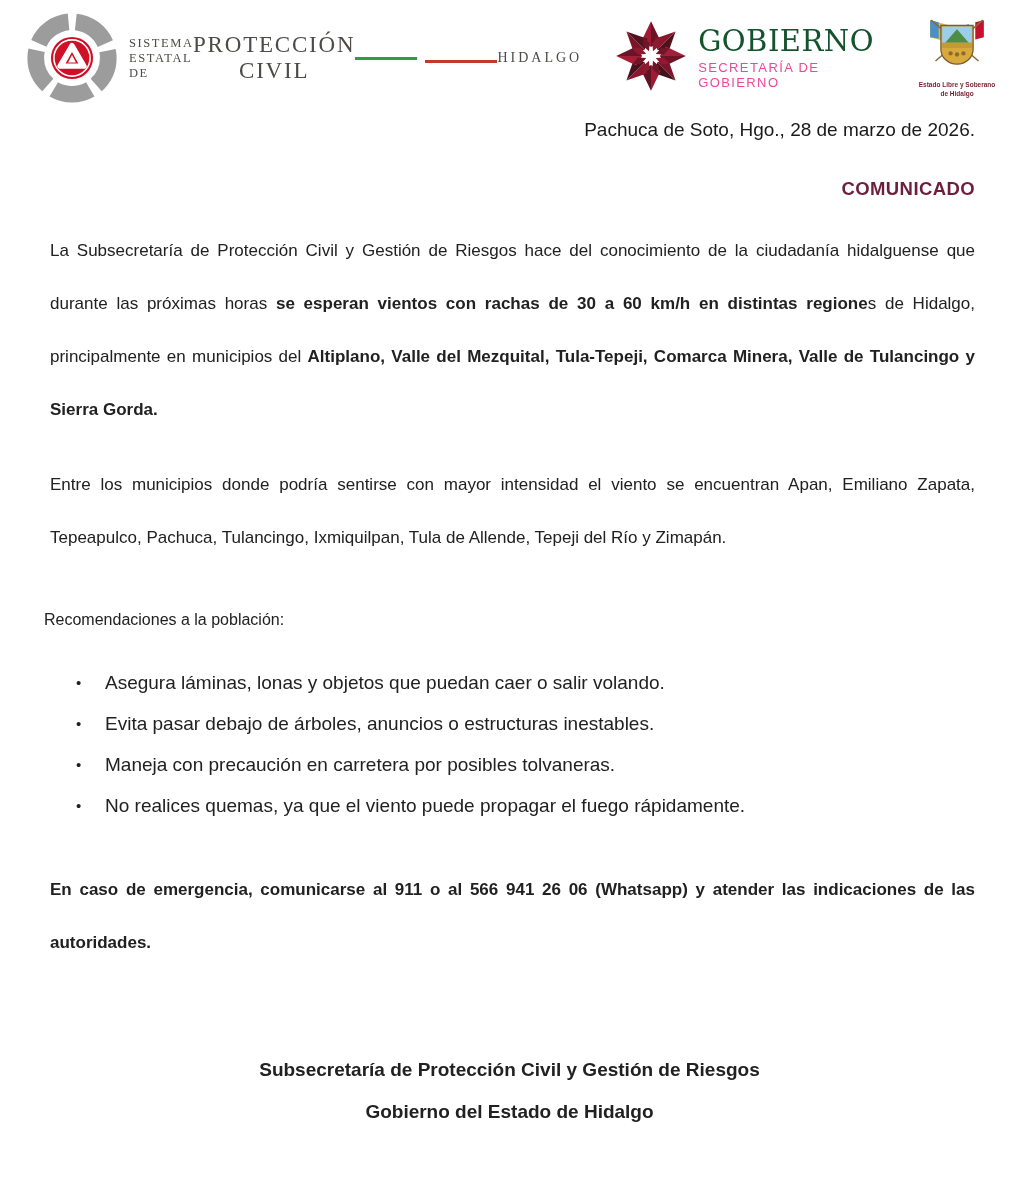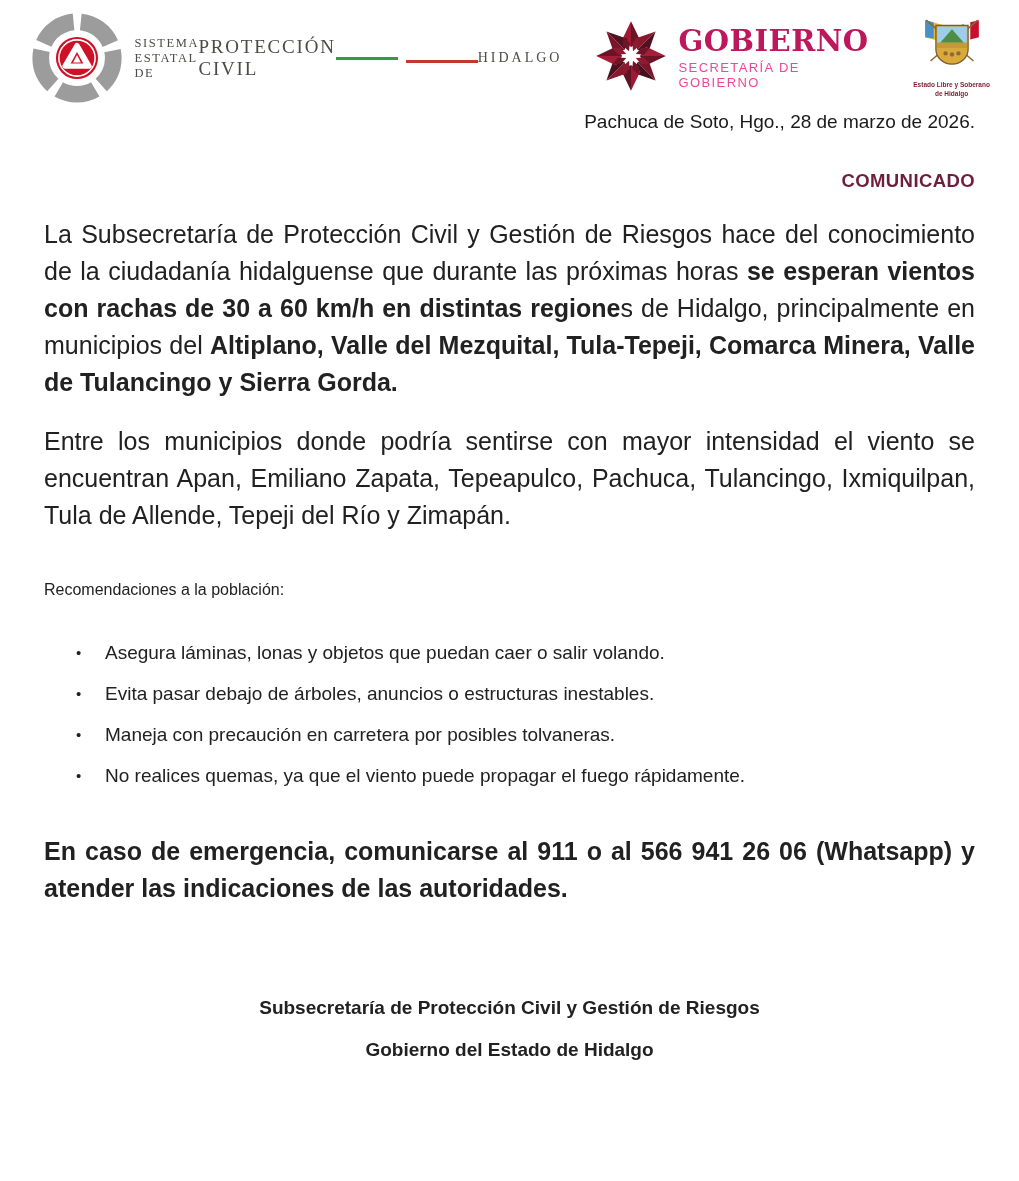--- a/index.html
+++ b/index.html
@@ -7,37 +7,37 @@
     width:1019px;min-height:1181px;margin:0 auto;background:#fff;
     box-sizing:border-box;padding:10px 44px 30px 44px;
     font-family:"Liberation Sans",sans-serif;color:#212121;
   }
   
   .header{display:flex;align-items:center;justify-content:center;gap:18px;height:96px;}
   .pc-logo{display:flex;align-items:center;gap:8px;}
   .pc-emblem svg{display:block;}
   .pc-text{display:flex;flex-direction:row;align-items:center;font-family:"Liberation Serif",serif;color:#4c4b47;}
   .pc-line1{font-size:12.5px;letter-spacing:1.6px;}
-  .pc-line2{font-size:19px;letter-spacing:1.8px;margin-top:0;}
+  .pc-line2{font-size:23px;letter-spacing:1.8px;margin-top:0;text-align:center;}
   .pc-rules{display:flex;align-items:flex-start;gap:8px;width:100%;margin-top:3px;}
   .rule-green{height:3px;width:62px;background:#2f9e41;}
   .rule-red{height:3px;width:72px;background:#c0392b;margin-top:3px;}
   .pc-line3{font-size:14px;letter-spacing:3px;margin-top:-1px;}
   .gob-logo{display:flex;align-items:center;gap:10px;margin-left:14px;}
   .gob-text{display:flex;flex-direction:column;}
-  .gob-title{font-family:"DejaVu Serif","Liberation Serif",serif;font-weight:bold;font-size:29px;color:#be185d;letter-spacing:.5px;line-height:1.05;}
+  .gob-title{font-family:"DejaVu Serif","Liberation Serif",serif;font-weight:normal;font-size:29px;color:#14532d;letter-spacing:.5px;line-height:1.05;}
   .gob-subtitle{font-size:13px;color:#ec4899;letter-spacing:1.4px;margin-top:3px;}
   .header-sep{width:2.5px;height:58px;background:#691c32;margin:0 4px;}
   .crest{display:flex;flex-direction:column;align-items:center;width:86px;}
   .crest-caption{font-size:6.5px;font-weight:bold;color:#7a1f31;text-align:center;line-height:1.25;margin-top:1px;}
   
-  .dateline{text-align:right;font-size:19px;color:#1a1a1a;margin-top:4px;line-height:24px;}
+  .dateline{text-align:right;font-size:19px;color:#1a1a1a;margin-top:12px;line-height:24px;}
   .doc-title{text-align:right;font-size:18.5px;font-weight:bold;color:#6e1e3c;letter-spacing:.4px;margin:36px 0 0 0;line-height:22px;}
   
-  .para{font-size:25px;line-height:37px;text-align:justify;margin:22px 0 0 0;}
+  .para{font-size:17px;line-height:53px;text-align:justify;margin:22px 0 0 6px;}
   .para.first{margin-top:24px;}
   .para b{font-weight:bold;}
   .section-heading{font-size:16px;line-height:44px;margin:34px 0 0 0;}
   .bullets{list-style:none;margin:26px 0 0 0;padding:0;}
   .bullets li{position:relative;padding-left:61px;font-size:19px;line-height:30px;margin-bottom:11px;}
   .bullets li::before{content:"•";position:absolute;left:32px;top:0;font-size:15px;line-height:30px;color:#212121;}
   .emergency{font-weight:bold;margin-top:42px;}
   
   .doc-footer{margin-top:90px;text-align:center;font-weight:bold;font-size:19px;}
   .doc-footer .f-line{line-height:22px;margin-bottom:20px;}

